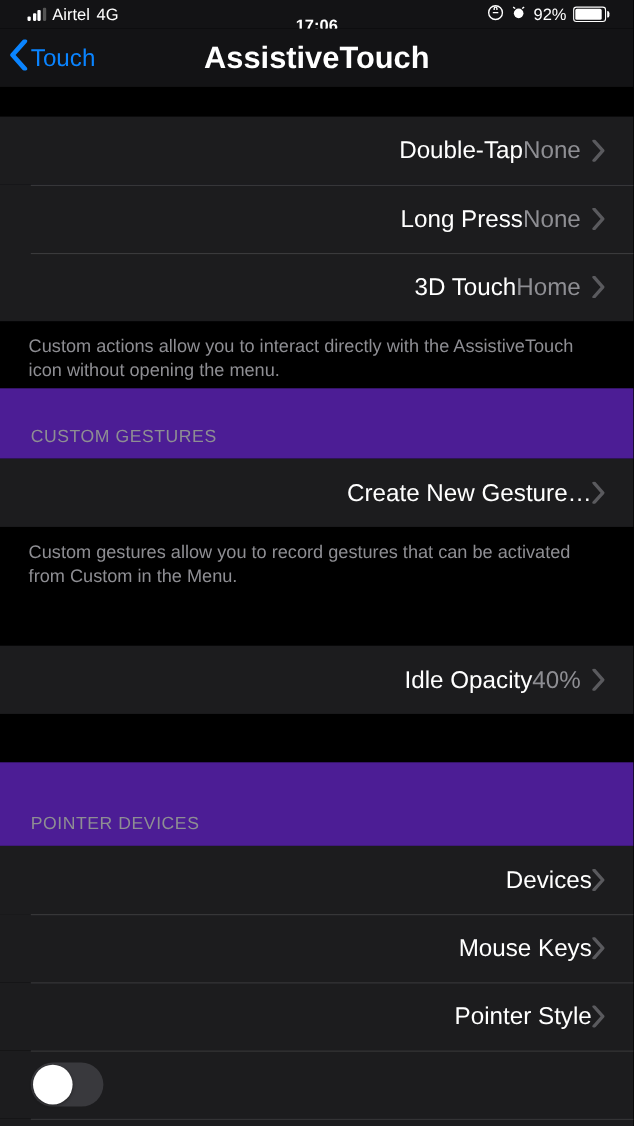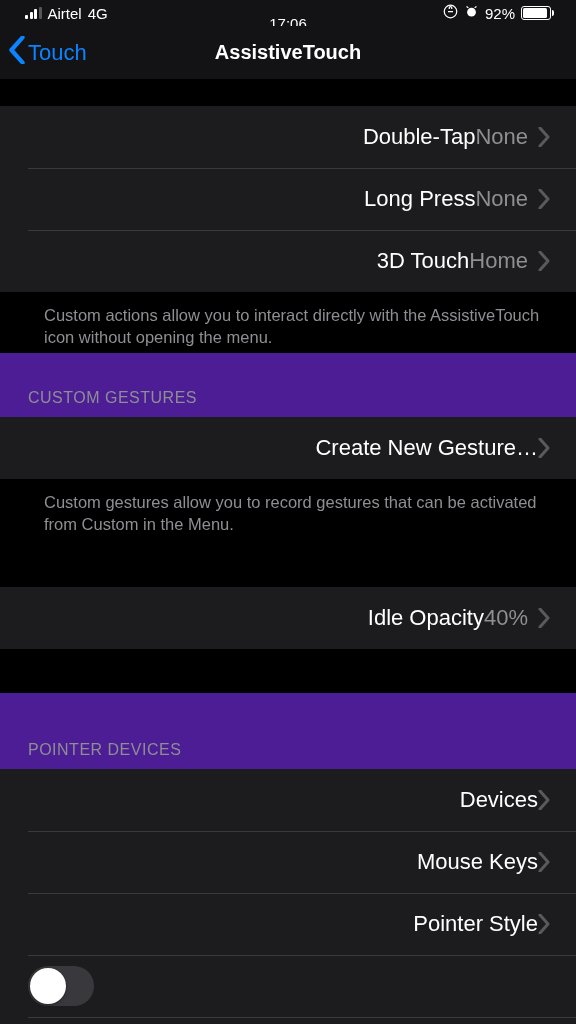--- a/index.html
+++ b/index.html
@@ -18,21 +18,21 @@
       height: 26px;
       display: flex;
       align-items: center;
       justify-content: space-between;
       padding: 0 25px;
       font-size: 15px;
       font-weight: 500;
       background: #131315;
     }
     .sb-left, .sb-right { display: flex; align-items: center; gap: 6px; }
-    .sb-center { font-weight: 400; position:absolute; left:50%; transform:translateX(-50%);margin-top:20px; }
+    .sb-center { font-weight: 700; position:absolute; left:50%; transform:translateX(-50%);margin-top:20px; }
 
     
     .nav-bar {
       height: 54px;
       display: flex;
       align-items: center;
       background: #131315;
       position: relative;
       padding: 0 8px;
       border-bottom: 1px solid #000;
@@ -42,38 +42,38 @@
       align-items: center;
       color: #0a84ff;
       font-size: 22px;
       gap: 2px;
     }
     .nav-back svg { width: 18px; height: 28px; }
     .nav-title {
       position: absolute;
       left: 50%;
       transform: translateX(-50%);
-      font-size: 20px;
+      font-size: 28px;
       font-weight: 600;
     }
 
     
     .group-header {
       font-size: 16px;
       letter-spacing: 0.5px;
       color: #8e8e93;
       padding: 36px 28px 10px 28px;
       background: #4c1d95;
       text-transform: uppercase;
     }
     .group-header.tight { padding-top: 48px; margin-top: 44px; }
     .footer-text {
       font-size: 16.5px;
       color: #8e8e93;
-      padding: 12px 28px 4px 44px;
+      padding: 12px 28px 4px 26px;
       line-height: 1.35;
       background: #000;
     }
     .spacer-black {
       height: 48px;
       background: #000;
     }
     .spacer-black.sm { height: 26px; }
 
     .cell {

